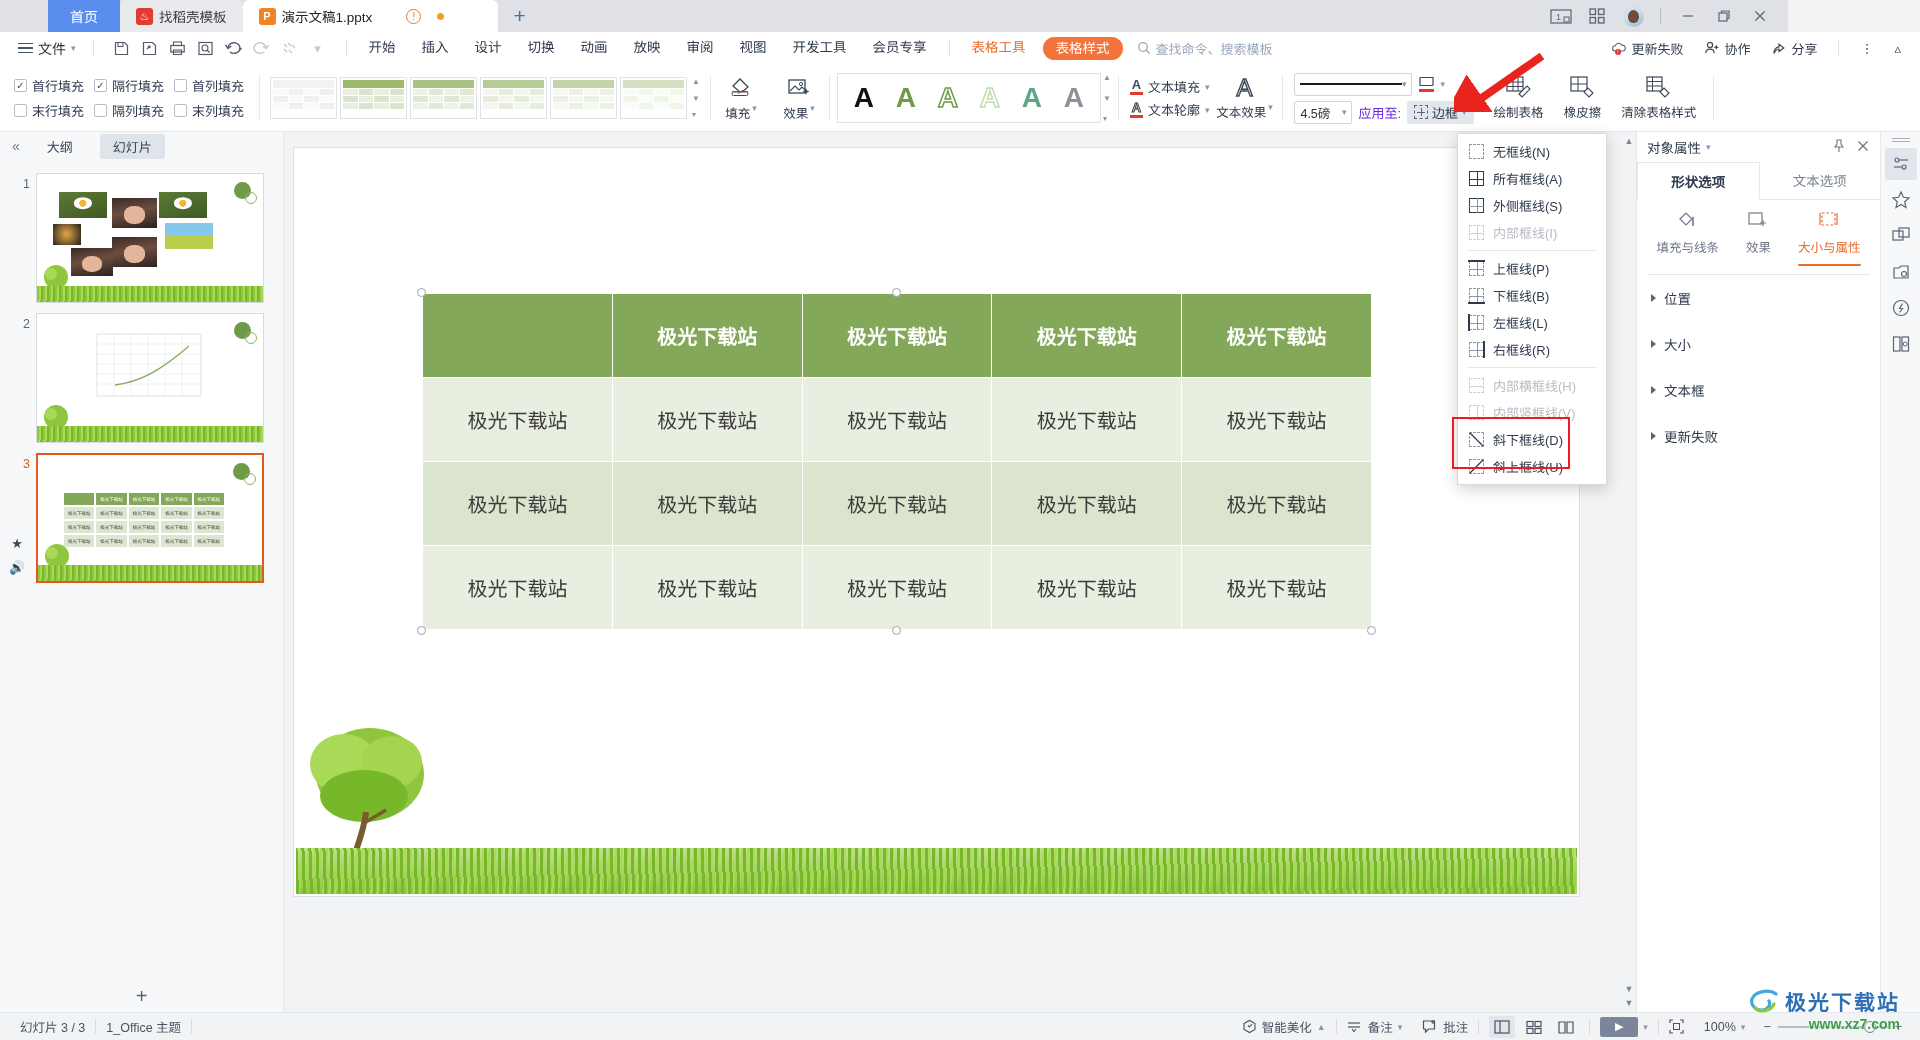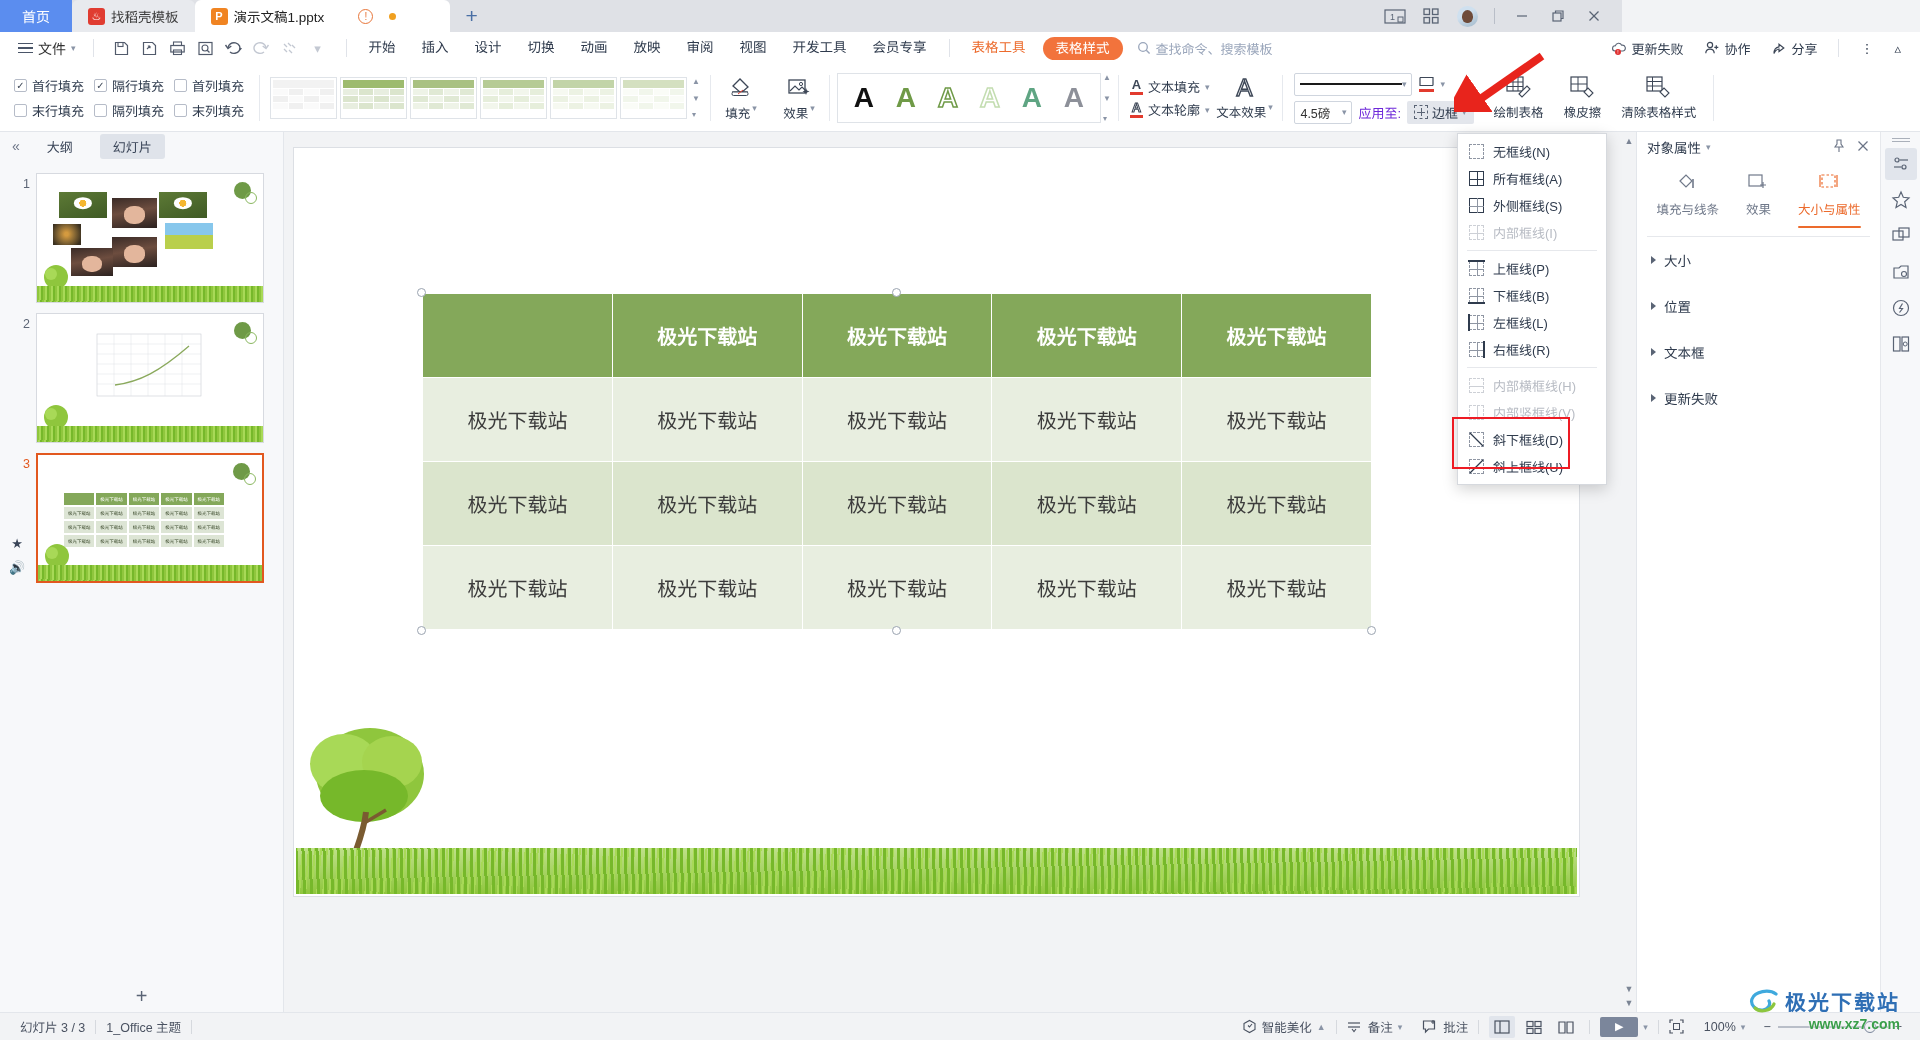--- a/index.html
+++ b/index.html
@@ -8,22 +8,22 @@
     font-family: "Liberation Sans", "DejaVu Sans", sans-serif;
     font-size: 13px;
     color: #333;
     overflow: hidden;
     background: #f2f3f5;
   }
   #app { position: relative; width: 1920px; height: 1040px; }
 
   
   .titlebar {
-    position: absolute; left: 0; top: 0; width: 1622px; height: 32px;
-    background: #dfe1e6; display: flex; align-items: flex-end;
+    position: absolute; left: 0; top: 0; width: 1788px; height: 32px;
+    background: #dfe1e6; display: flex; align-items: flex-end; padding-left: 48px;
   }
   .tab {
     height: 32px; display: flex; align-items: center; gap: 6px;
     padding: 0 16px; font-size: 13.5px; cursor: default; white-space: nowrap;
   }
   .tab-home { background: #5b8def; color: #fff; font-size: 14px; padding: 0 22px; height: 32px; }
   .tab-tpl { background: #e8eaee; color: #3c3c3c; border-radius: 6px 6px 0 0; }
   .tab-doc { background: #fff; color: #222; border-radius: 6px 6px 0 0; min-width: 255px; position: relative; }
   .tab-ico {
     width: 17px; height: 17px; border-radius: 3px; display: inline-flex;
@@ -989,20 +989,24 @@
             </svg>
         </span>
         <span>
           <svg width="14" height="14" viewBox="0 0 14 14">
               <line x1="2.5" y1="2.5" x2="11.5" y2="11.5" stroke="#6b7486" stroke-width="1.2"></line>
               <line x1="11.5" y1="2.5" x2="2.5" y2="11.5" stroke="#6b7486" stroke-width="1.2"></line>
             </svg>
         </span>
       </span>
     </div>
+    <div class="rp-tabs">
+      <div class="rp-tab on">形状选项</div>
+      <div class="rp-tab">文本选项</div>
+    </div>
     <div class="rp-icons">
       <div class="rp-ic">
         <svg width="24" height="22" viewBox="0 0 24 22">
             <path d="M4 9L10 3l6 6-6 6z" fill="none" stroke="#70798a" stroke-width="1.2"></path>
             <path d="M17 7v9" stroke="#70798a" stroke-width="1.6"></path>
           </svg>
         <span>填充与线条</span>
       </div>
       <div class="rp-ic">
         <svg width="24" height="22" viewBox="0 0 24 22">
@@ -1017,25 +1021,25 @@
             <line x1="3" y1="3" x2="3" y2="15" stroke="#ec6b2d" stroke-width="1.2"></line>
             <line x1="20" y1="3" x2="20" y2="15" stroke="#ec6b2d" stroke-width="1.2"></line>
           </svg>
         <span>大小与属性</span>
         <span class="und"></span>
       </div>
     </div>
     <div class="rp-divider"></div>
     <div class="rp-sect">
       <span class="tri"></span>
-      <span>大小</span>
+      <span>位置</span>
     </div>
     <div class="rp-sect">
       <span class="tri"></span>
-      <span>位置</span>
+      <span>大小</span>
     </div>
     <div class="rp-sect">
       <span class="tri"></span>
       <span>文本框</span>
     </div>
     <div class="rp-sect">
       <span class="tri"></span>
       <span>更新失败</span>
     </div>
   </div>

